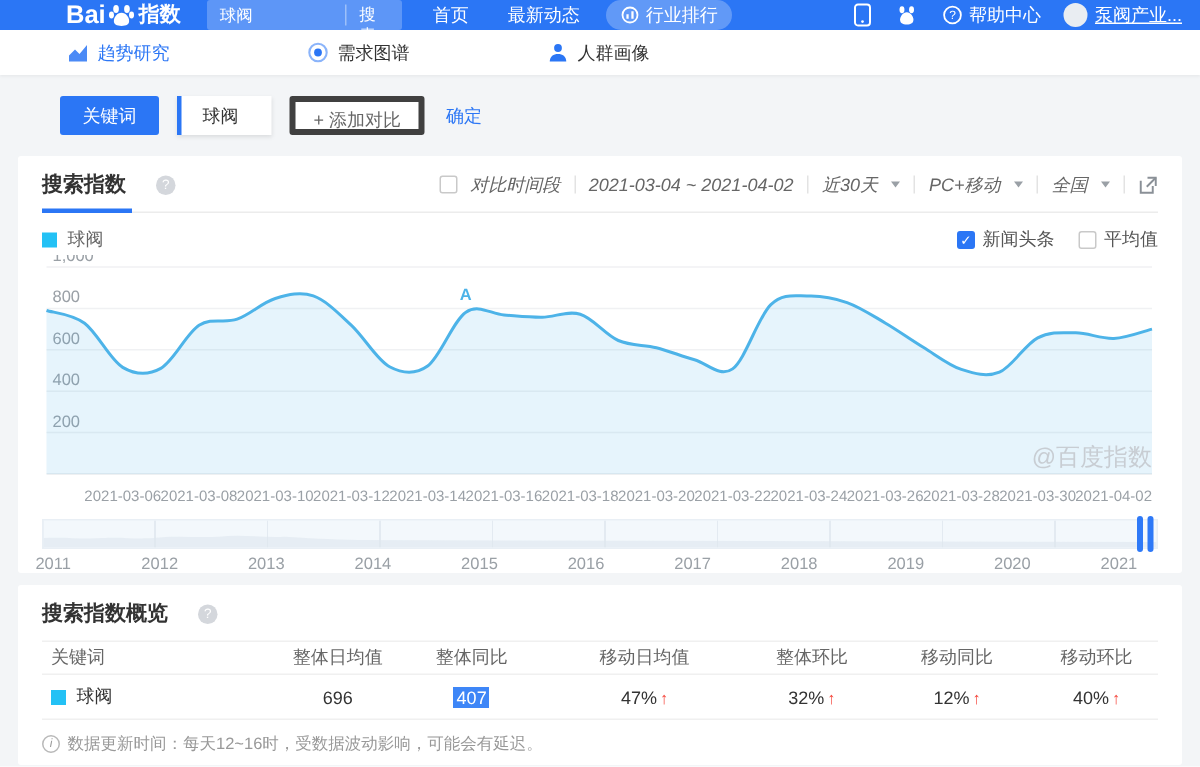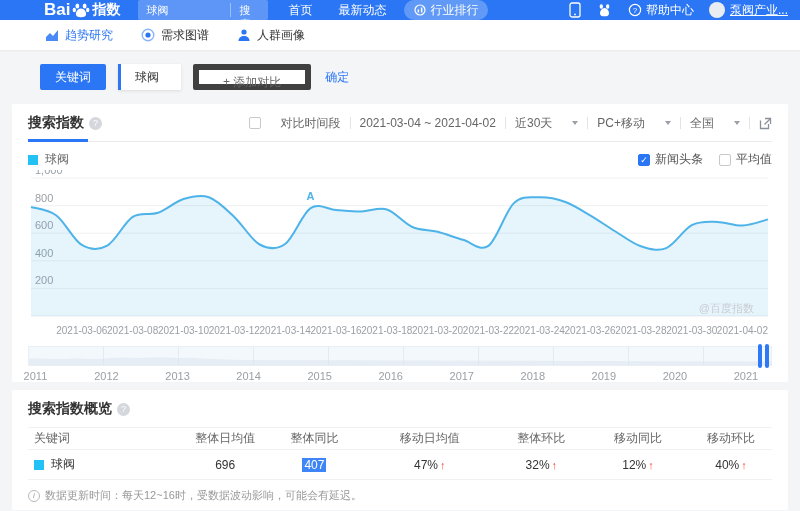--- a/index.html
+++ b/index.html
@@ -19,51 +19,51 @@
   .nav-search input { background:transparent; border:none; outline:none; color:#fff; font-size:11px; width:92px; padding:0 8px; font-family:inherit; }
   .nav-search-btn { padding:0 8px; border-left:1px solid rgba(255,255,255,.4); color:#fff; font-size:11px; height:14px; line-height:14px; cursor:pointer; }
   .nav-links { display:flex; gap:26px; margin-left:20px; color:#fff; font-size:12px; }
   .nav-links span { cursor:pointer; }
   .pill { margin-left:18px; background:rgba(255,255,255,.26); border-radius:10px; height:20px; display:flex; align-items:center; gap:4px; padding:0 10px; color:#fff; font-size:12px; cursor:pointer; }
   .nav-right { margin-left:auto; display:flex; align-items:center; gap:15px; color:#fff; font-size:12px; }
   .help-group { display:flex; align-items:center; gap:4px; cursor:pointer; }
   .user-group { display:flex; align-items:center; gap:5px; cursor:pointer;text-decoration:underline; }
   .avatar { width:16px; height:16px; border-radius:50%; background:#e9edf2; }
   
-  .subnav { height:30px; background:#fff; display:flex; align-items:center; gap:28px; padding-left:45px; box-shadow:0 1px 2px rgba(0,0,0,.05); }
+  .subnav { height:30px; background:#fff; display:flex; align-items:center; gap:92px; padding-left:45px; box-shadow:0 1px 2px rgba(0,0,0,.05); }
   .subnav-item { display:flex; align-items:center; gap:6px; color:#333; cursor:pointer; }
   .subnav-item.active { color:#2b76f5; }
   
   .kwbar { display:flex; align-items:center; gap:12px; margin:14px 0 14px 40px; }
   .kw-cat { background:#2b76f5; color:#fff; height:26px; line-height:26px; padding:0 15px; border-radius:2px; cursor:pointer; }
   .kw-tag { background:#fff; border-left:3px solid #2b76f5; box-shadow:0 1px 3px rgba(0,0,0,.10); height:26px; line-height:26px; padding:0 22px 0 14px; cursor:pointer; }
-  .kw-add { background:#fff; border:6px solid #404040; color:#666; height:26px; line-height:24px; padding:0 24px; border-radius:2px; cursor:pointer; }
+  .kw-add { background:#fff; border:4px solid #404040; color:#666; height:26px; line-height:24px; padding:0 12px; border-radius:2px; cursor:pointer; }
   .kw-confirm { color:#2b76f5; margin-left:2px; cursor:pointer; }
   
   .card { background:#fff; margin:0 12px; border-radius:2px; padding:10px 16px; }
   .card-head { display:flex; align-items:center; border-bottom:1px solid #ececec; padding-bottom:9px; position:relative; }
-  .card-title-wrap { display:flex; align-items:center; gap:5px;text-align:center; }
+  .card-title-wrap { display:flex; align-items:center; gap:20px;text-align:center; }
   .card-title { font-size:14px; font-weight:bold; color:#333; }
   .qmark { width:13px; height:13px; border-radius:50%; background:#d4d7dc; color:#fff; font-size:9px; display:inline-flex; align-items:center; justify-content:center; }
   .title-underline { position:absolute; left:0; bottom:-1px; width:60px; height:3px; background:#2b76f5; }
   .controls { margin-left:auto; display:flex; align-items:center; gap:9px; color:#666; font-size:12px; }
   .vdiv { width:1px; height:12px; background:#e3e3e3; }
   .cb { width:12px; height:12px; border:1px solid #c9c9c9; border-radius:2px; background:#fff; display:inline-flex; align-items:center; justify-content:center; font-size:9px; color:#fff; cursor:pointer; }
   .cb.checked { background:#2b76f5; border-color:#2b76f5; }
-  .ctl { display:flex; align-items:center; gap:20px; cursor:pointer; }
+  .ctl { display:flex; align-items:center; gap:9px; cursor:pointer;font-style:italic; }
   .caret-down { width:0; height:0; border-left:3px solid transparent; border-right:3px solid transparent; border-top:4px solid #9aa0a6; }
   
   .legend-row { display:flex; align-items:center; margin:9px 0 2px; color:#666; }
   .legend-sq { width:10px; height:10px; background:#23c1f5; margin-right:7px; }
   .legend-right { margin-left:auto; display:flex; align-items:center; gap:16px; color:#555; }
   .legend-check { display:flex; align-items:center; gap:5px; cursor:pointer; }
   
   .chart-wrap { position:relative; }
   .chart-wrap svg { display:block; }
-  .watermark { position:absolute; right:18px; bottom:24px; color:#c8cdd3; font-size:11px; }
+  .watermark { position:absolute; right:4px; bottom:24px; color:#c8cdd3; font-size:16px; }
   
   .slider { position:relative; height:20px; background:#f3f8fc; border:1px solid #e9eff5; margin-top:6px;
             background-image:repeating-linear-gradient(to right, transparent 0 74px, #e3eaf1 74px 75px); }
   .spark { position:absolute; inset:0; width:100%; height:100%; }
   .handle { position:absolute; width:4px; height:24px; top:-3px; background:#2e79f7; border-radius:2px; cursor:ew-resize; }
   .handle.h-left { right:9px; }
   .handle.h-right { right:2px; }
   .years { position:relative; height:13px; margin-top:4px; color:#9aa0a6; font-size:11px; }
   .years span { position:absolute; transform:translateX(-50%); }
   

